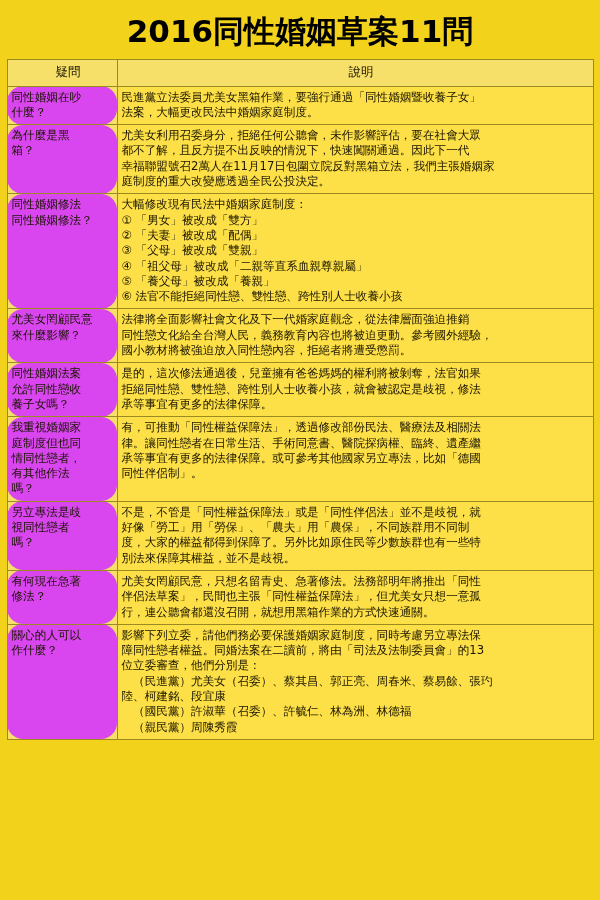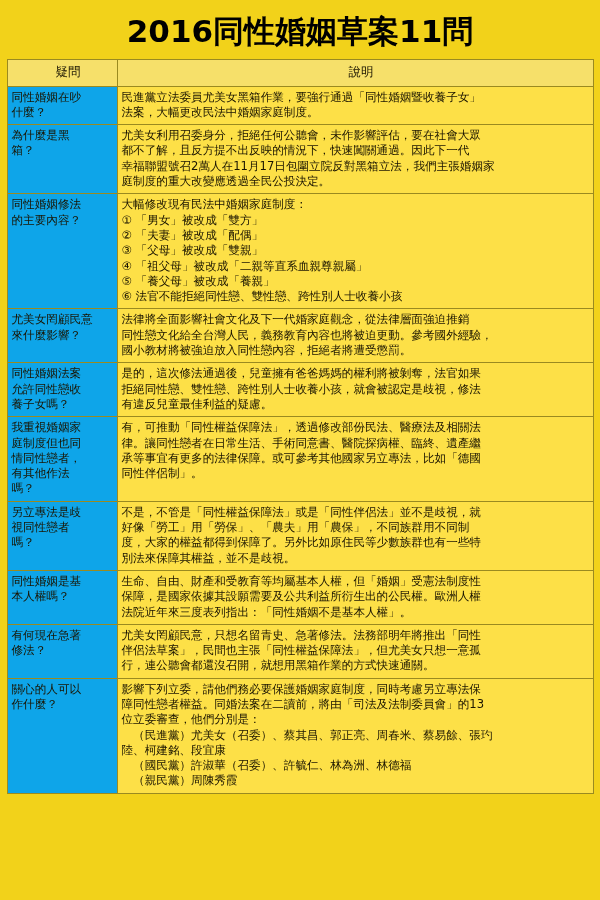--- a/index.html
+++ b/index.html
@@ -49,23 +49,24 @@
   table.qa th {
     text-align: center;
     font-weight: normal;
     font-size: 12.5px;
     padding: 4px 4px 5px 16px;
     background: #f6e06a;
   }
   col.c1 { width: 110px; }
   col.c2 { width: 476px; }
   td.q {
-    background: #0ea5e9;
+    background: #d946ef;
     font-size: 11.6px;
     letter-spacing: 0px;
+    border-radius: 16px;
   }
   td.a {
     background: #fde047;
     text-align: justify;
   }
   th.hq { background: #f2c94a; }
   th.ha { background: #f8e98e; }
   .a p {
     margin: 0;
     padding: 0;
@@ -110,21 +111,21 @@
         <td class="a">
           <p>尤美女利用召委身分，拒絕任何公聽會，未作影響評估，要在社會大眾</p>
           <p>都不了解，且反方提不出反映的情況下，快速闖關通過。因此下一代</p>
           <p>幸福聯盟號召2萬人在11月17日包圍立院反對黑箱立法，我們主張婚姻家</p>
           <p>庭制度的重大改變應透過全民公投決定。</p>
         </td>
       </tr>
       <tr>
         <td class="q">
           <p>同性婚姻修法</p>
-          <p>的主要內容？</p>
+          <p>同性婚姻修法？</p>
         </td>
         <td class="a">
           <p>大幅修改現有民法中婚姻家庭制度：</p>
           <p>① 「男女」被改成「雙方」</p>
           <p>② 「夫妻」被改成「配偶」</p>
           <p>③ 「父母」被改成「雙親」</p>
           <p>④ 「祖父母」被改成「二親等直系血親尊親屬」</p>
           <p>⑤ 「養父母」被改成「養親」</p>
           <p>⑥ 法官不能拒絕同性戀、雙性戀、跨性別人士收養小孩</p>
         </td>
@@ -142,21 +143,21 @@
       </tr>
       <tr>
         <td class="q">
           <p>同性婚姻法案</p>
           <p>允許同性戀收</p>
           <p>養子女嗎？</p>
         </td>
         <td class="a">
           <p>是的，這次修法通過後，兒童擁有爸爸媽媽的權利將被剝奪，法官如果</p>
           <p>拒絕同性戀、雙性戀、跨性別人士收養小孩，就會被認定是歧視，修法</p>
-          <p>有違反兒童最佳利益的疑慮。</p>
+          <p>承等事宜有更多的法律保障。</p>
         </td>
       </tr>
       <tr>
         <td class="q">
           <p>我重視婚姻家</p>
           <p>庭制度但也同</p>
           <p>情同性戀者，</p>
           <p>有其他作法</p>
           <p>嗎？</p>
         </td>
@@ -171,31 +172,20 @@
         <td class="q">
           <p>另立專法是歧</p>
           <p>視同性戀者</p>
           <p>嗎？</p>
         </td>
         <td class="a">
           <p>不是，不管是「同性權益保障法」或是「同性伴侶法」並不是歧視，就</p>
           <p>好像「勞工」用「勞保」、「農夫」用「農保」，不同族群用不同制</p>
           <p>度，大家的權益都得到保障了。另外比如原住民等少數族群也有一些特</p>
           <p>別法來保障其權益，並不是歧視。</p>
-        </td>
-      </tr>
-      <tr>
-        <td class="q">
-          <p>同性婚姻是基</p>
-          <p>本人權嗎？</p>
-        </td>
-        <td class="a">
-          <p>生命、自由、財產和受教育等均屬基本人權，但「婚姻」受憲法制度性</p>
-          <p>保障，是國家依據其設願需要及公共利益所衍生出的公民權。歐洲人權</p>
-          <p>法院近年來三度表列指出：「同性婚姻不是基本人權」。</p>
         </td>
       </tr>
       <tr>
         <td class="q">
           <p>有何現在急著</p>
           <p>修法？</p>
         </td>
         <td class="a">
           <p>尤美女罔顧民意，只想名留青史、急著修法。法務部明年將推出「同性</p>
           <p>伴侶法草案」，民間也主張「同性權益保障法」，但尤美女只想一意孤</p>

